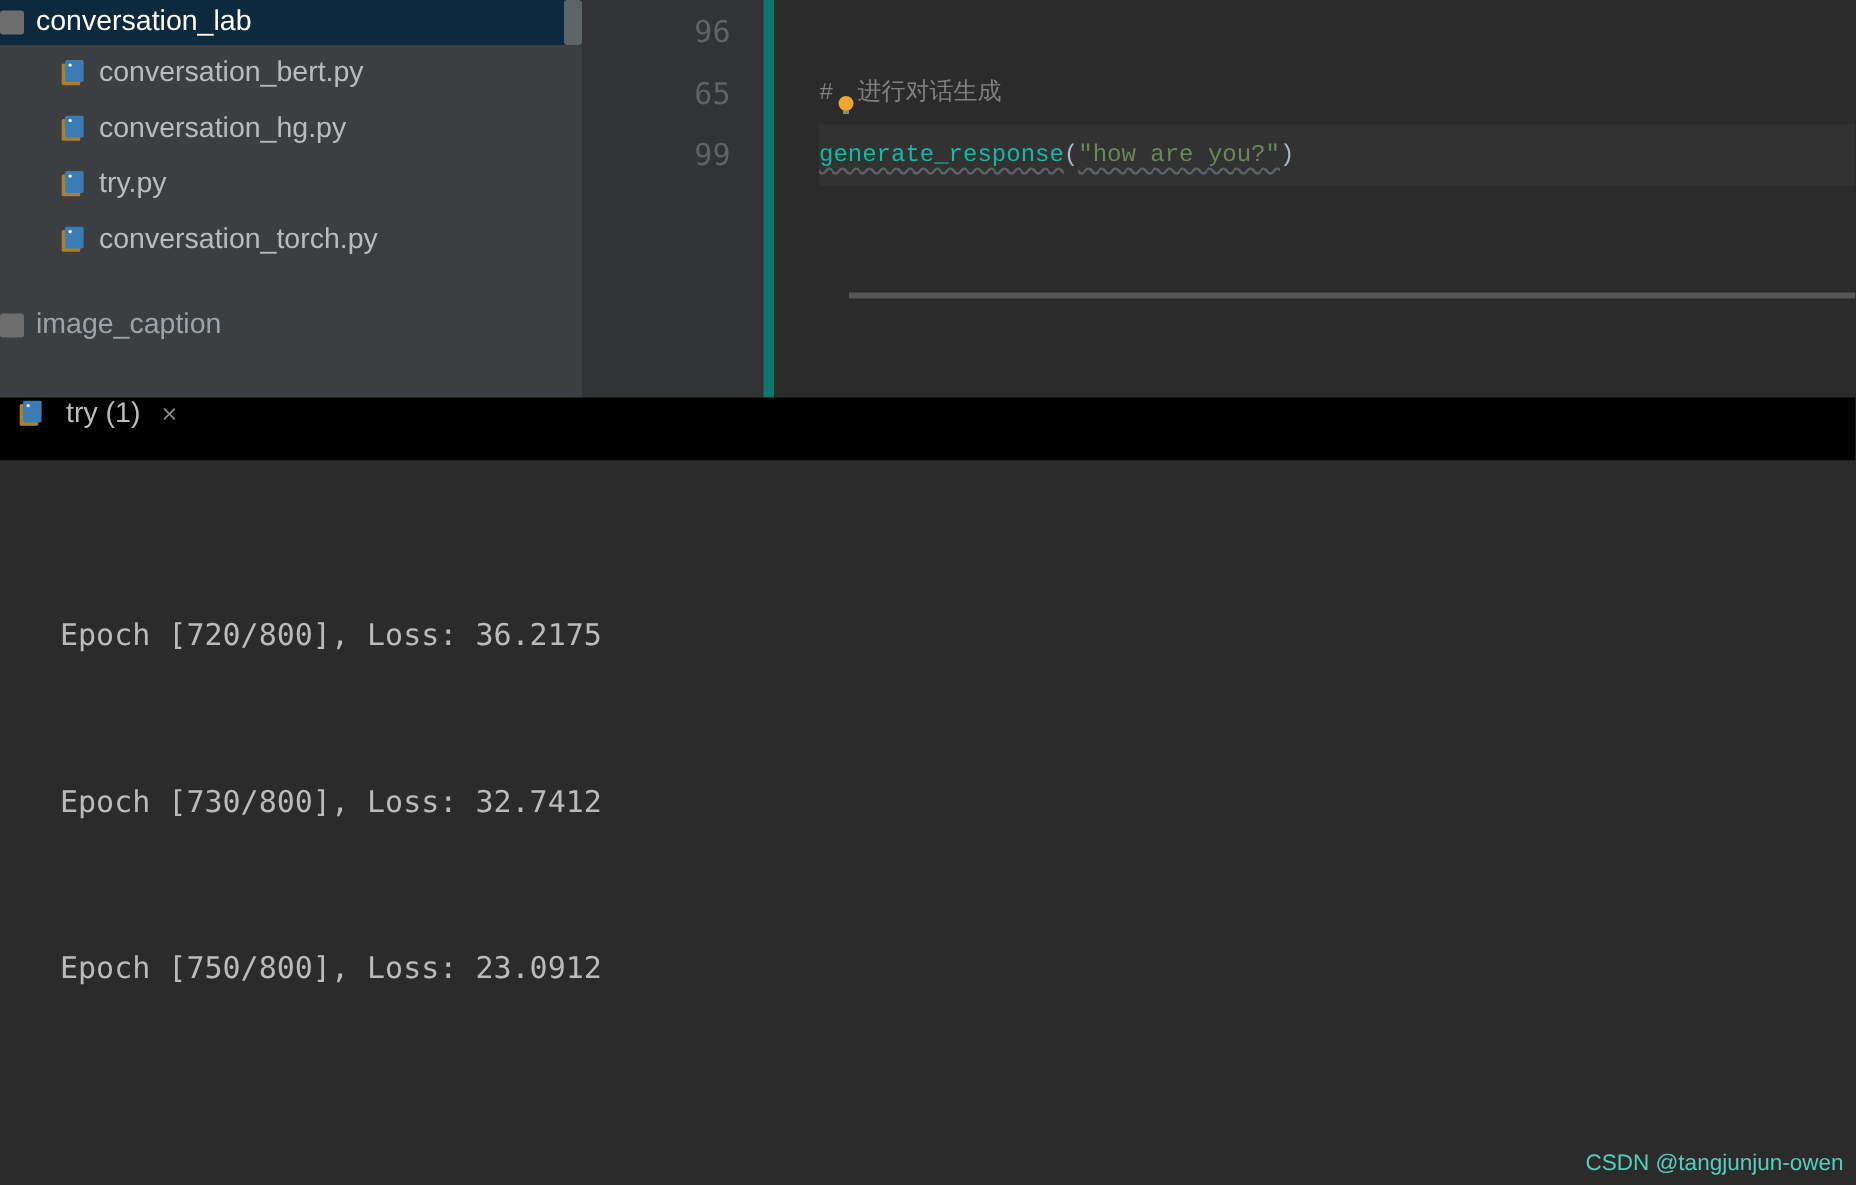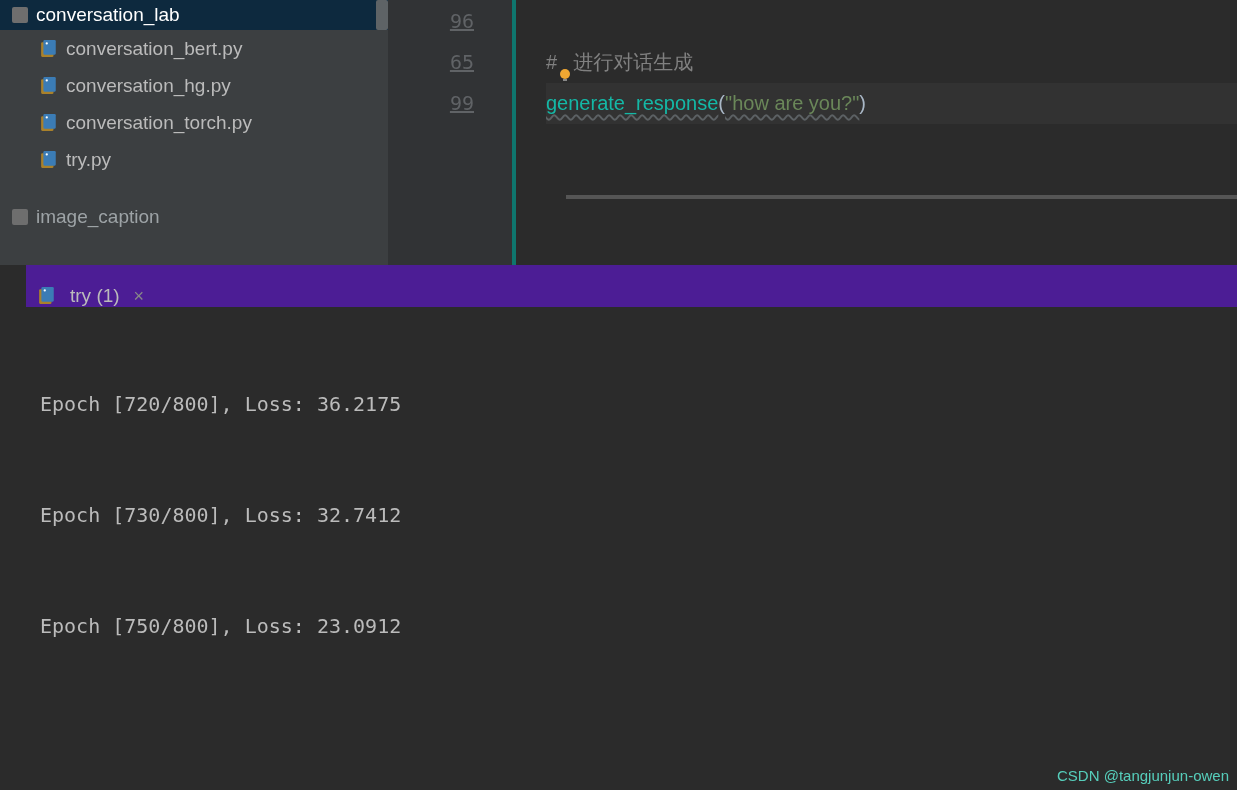--- a/index.html
+++ b/index.html
@@ -17,21 +17,21 @@
     .sidebar {
       width: 388px;
       background: #3c3f41;
       display: flex;
       flex-direction: column;
       font-size: 19px;
     }
     .folder-item {
       display: flex;
       align-items: center;
-      padding: 2px 0 2px 12px;
+      padding: 2px 0 2px 0;
       height: 30px;
       cursor: pointer;
       color: #bbbbbb;
     }
     .folder-item.selected {
       background: #0d293e;
       color: #ffffff;
     }
     .folder-item.partial {
       color: #9da3a6;
@@ -73,56 +73,54 @@
     }
     .editor {
       flex: 1;
       background: #2b2b2b;
       display: flex;
     }
     .gutter {
       width: 128px;
       background: #313335;
       text-align: right;
-      padding-right: 38px;
+      padding-right: 22px;
       color: #606366;
       font-family: 'Consolas', monospace;
       font-size: 20px;
       line-height: 41px;
       padding-top: 1px;
-      border-right: 4px solid #0f766e;
-      text-decoration: underline;
+      border-right: 7px solid #0f766e;
     }
     .gutter-line { height: 41px; }
     .code {
       flex: 1;
-      font-family: Liberation Sans, sans-serif;
-      font-size: 20px;
+      font-family: Liberation Mono, monospace;
+      font-size: 16px;
       line-height: 41px;
       padding-top: 1px;
       padding-left: 30px;
     }
     .code-line { height: 41px; white-space: pre; }
     .code-line.current { background: #323232; }
     .comment { color: #808080; }
     .bulb {
       display: inline-block;
       width: 16px; height: 16px;
       vertical-align: middle;
     }
     .func { color: #14b8a6; text-decoration: underline wavy #5c6164; text-underline-offset: 4px; }
     .string-u { color: #6a8759; text-decoration: underline wavy #5c6164; text-underline-offset: 4px; }
     .tab-bar {
       height: 42px;
-      background: #4c1d95;
-      display: flex;
-      align-items: flex-end;
+      background: #000000;
+      display: flex;
+      align-items: flex-start;
       padding-left: 12px;
       font-size: 19px;
-      margin-left: 26px;
     }
     .tab {
       display: flex;
       align-items: center;
       color: #bbbbbb;
       gap: 6px;
     }
     .tab-close {
       margin-left: 8px;
       color: #888;
@@ -130,21 +128,21 @@
       font-size: 18px;
     }
     .console {
       flex: 1;
       background: #2b2b2b;
       font-family: 'Consolas', monospace;
       font-size: 20px;
       line-height: 37px;
       color: #bbbbbb;
       padding-left: 40px;
-      padding-top: 5px;
+      padding-top: 24px;
       overflow: hidden;
       white-space: pre;
     }
     .console-line { height: 37px; }
     .watermark {
       position: absolute;
       bottom: 6px;
       right: 8px;
       color: #5eead4;
       font-size: 15px;
@@ -189,31 +187,31 @@
         <span>conversation_hg.py</span>
       </div>
       <div class="file-item">
         <span class="py-icon">
           <svg viewBox="0 0 16 16">
               <rect x="1" y="2" width="11" height="13" fill="#a9812b" rx="1"></rect>
               <rect x="3" y="0" width="11" height="13" fill="#3b7cb5" rx="1"></rect>
               <circle cx="6" cy="3" r="1" fill="#fff"></circle>
             </svg>
         </span>
+        <span>try.py</span>
+      </div>
+      <div class="file-item">
+        <span class="py-icon">
+          <svg viewBox="0 0 16 16">
+              <rect x="1" y="2" width="11" height="13" fill="#a9812b" rx="1"></rect>
+              <rect x="3" y="0" width="11" height="13" fill="#3b7cb5" rx="1"></rect>
+              <circle cx="6" cy="3" r="1" fill="#fff"></circle>
+            </svg>
+        </span>
         <span>conversation_torch.py</span>
-      </div>
-      <div class="file-item">
-        <span class="py-icon">
-          <svg viewBox="0 0 16 16">
-              <rect x="1" y="2" width="11" height="13" fill="#a9812b" rx="1"></rect>
-              <rect x="3" y="0" width="11" height="13" fill="#3b7cb5" rx="1"></rect>
-              <circle cx="6" cy="3" r="1" fill="#fff"></circle>
-            </svg>
-        </span>
-        <span>try.py</span>
       </div>
       <div class="folder-item partial">
         <span class="folder-icon"></span>
         <span>image_caption</span>
       </div>
     </div>
     <div class="editor">
       <div class="gutter">
         <div class="gutter-line">96</div>
         <div class="gutter-line">65</div>

